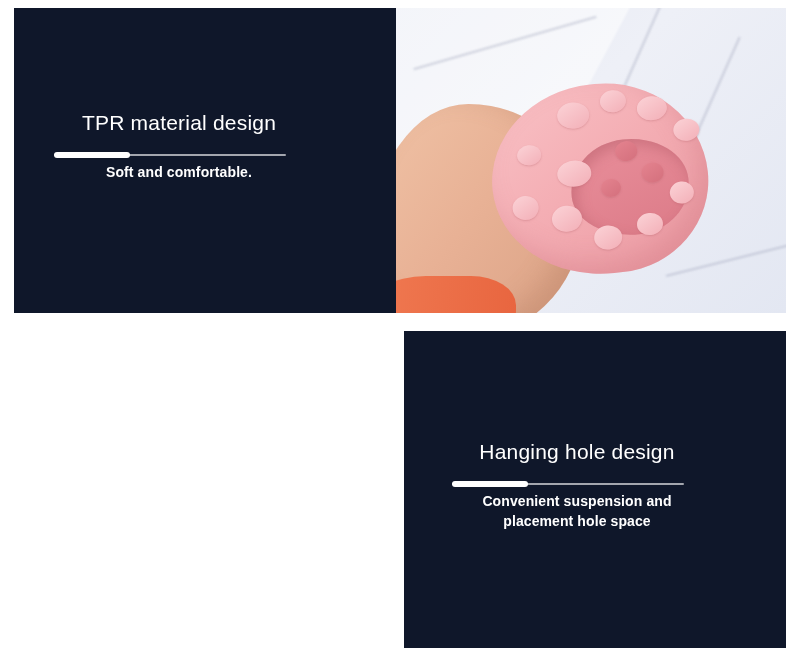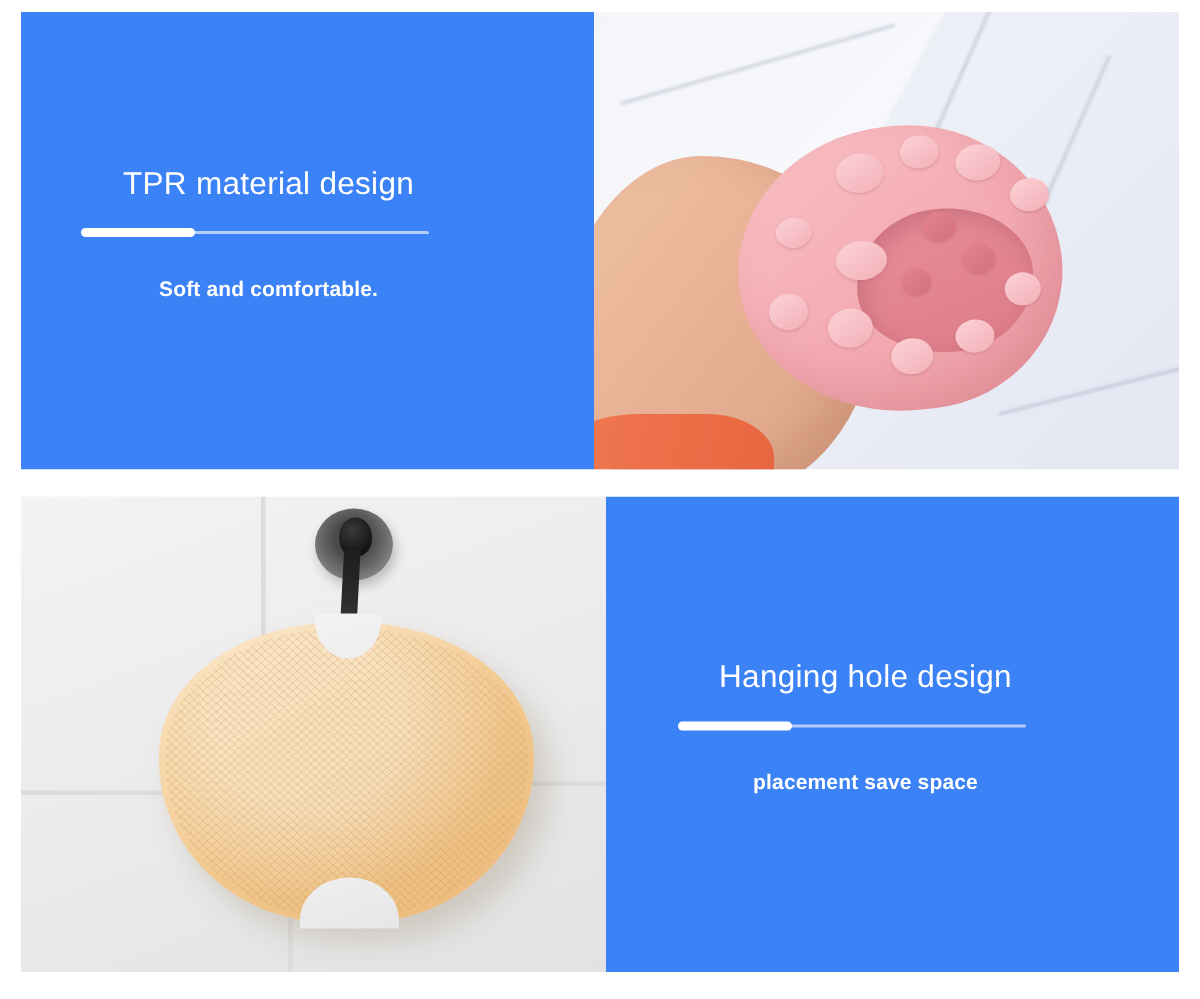--- a/index.html
+++ b/index.html
@@ -25,31 +25,31 @@
   
   .row {
     position: absolute;
     display: flex;
     background: #ffffff;
     overflow: hidden;
   }
   .row-1 { left: 14px; top: 8px;   width: 772px; height: 305px; }
   .row-2 { left: 14px; top: 331px; width: 772px; height: 317px; }
 
-  .row-2 { flex-direction: row; }
+  .row-2 { flex-direction: column; align-items: flex-end; }
 
   
   .panel {
     position: relative;
     overflow: hidden;
   }
   .panel-text {
     width: 382px;
     flex: 0 0 382px;
-    background: #3b82f6;
+    background: #0f172a;
   }
   .panel-photo {
     flex: 1 1 auto;
     background: #e9eaf0;
   }
 
   
   .copy {
     position: absolute;
     left: 40px;
@@ -88,21 +88,21 @@
     position: absolute;
     left: 0;
     top: 0;
     width: 76px;
     height: 6px;
     background: #ffffff;
     border-radius: 3px;
   }
 
   .copy-body {
-    margin-top: 24px;
+    margin-top: 4px;
     color: #ffffff;
     font-size: 14px;
     font-weight: 700;
     line-height: 20px;
     letter-spacing: .1px;
   }
   .copy-body span { display: block; }
 
   
   .photo {
@@ -346,20 +346,21 @@
     <div class="panel panel-text">
       <div class="copy">
         <div class="copy-title">Hanging hole design</div>
 
         <div class="divider">
           <div class="divider-thin"></div>
           <div class="divider-thick"></div>
         </div>
 
         <div class="copy-body">
-          <span>placement save space</span>
+          <span>Convenient suspension and</span>
+          <span>placement hole space</span>
         </div>
       </div>
     </div>
 
   </div>
 
 </div>
 
 </body></html>

